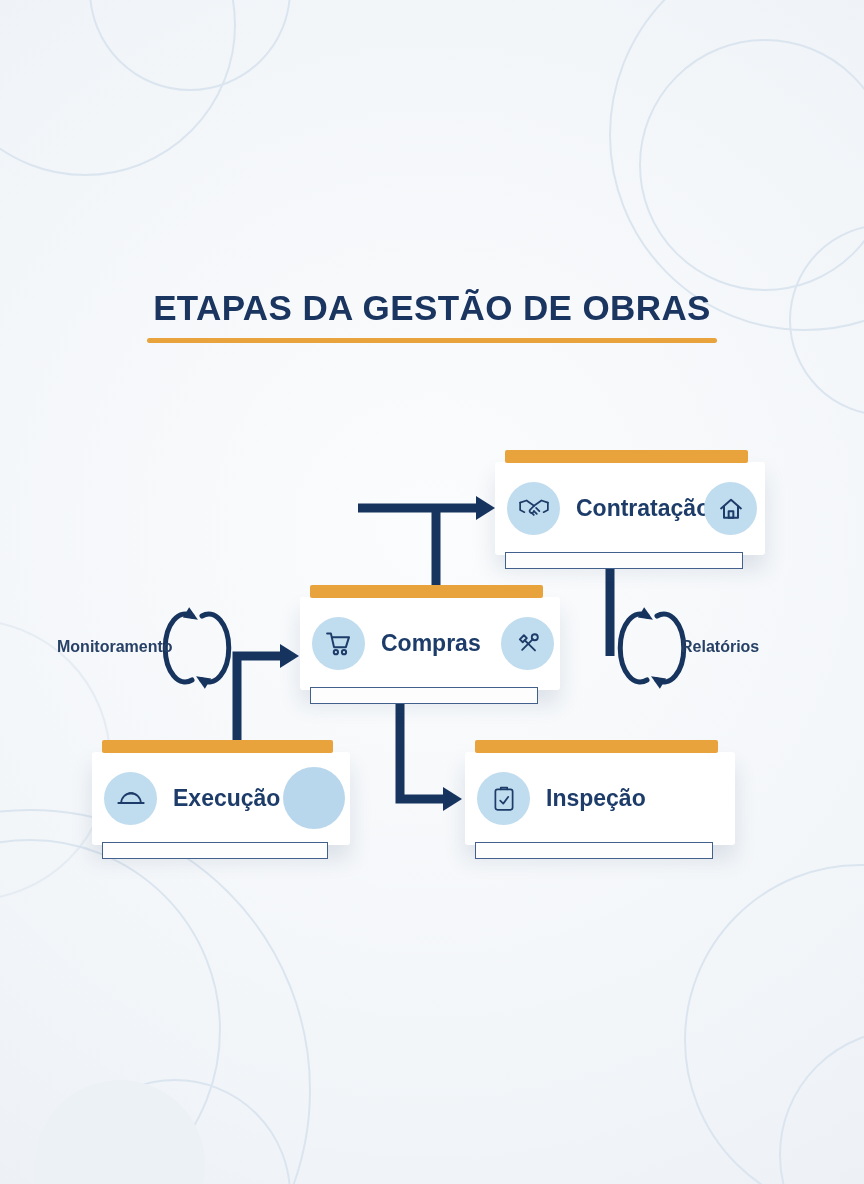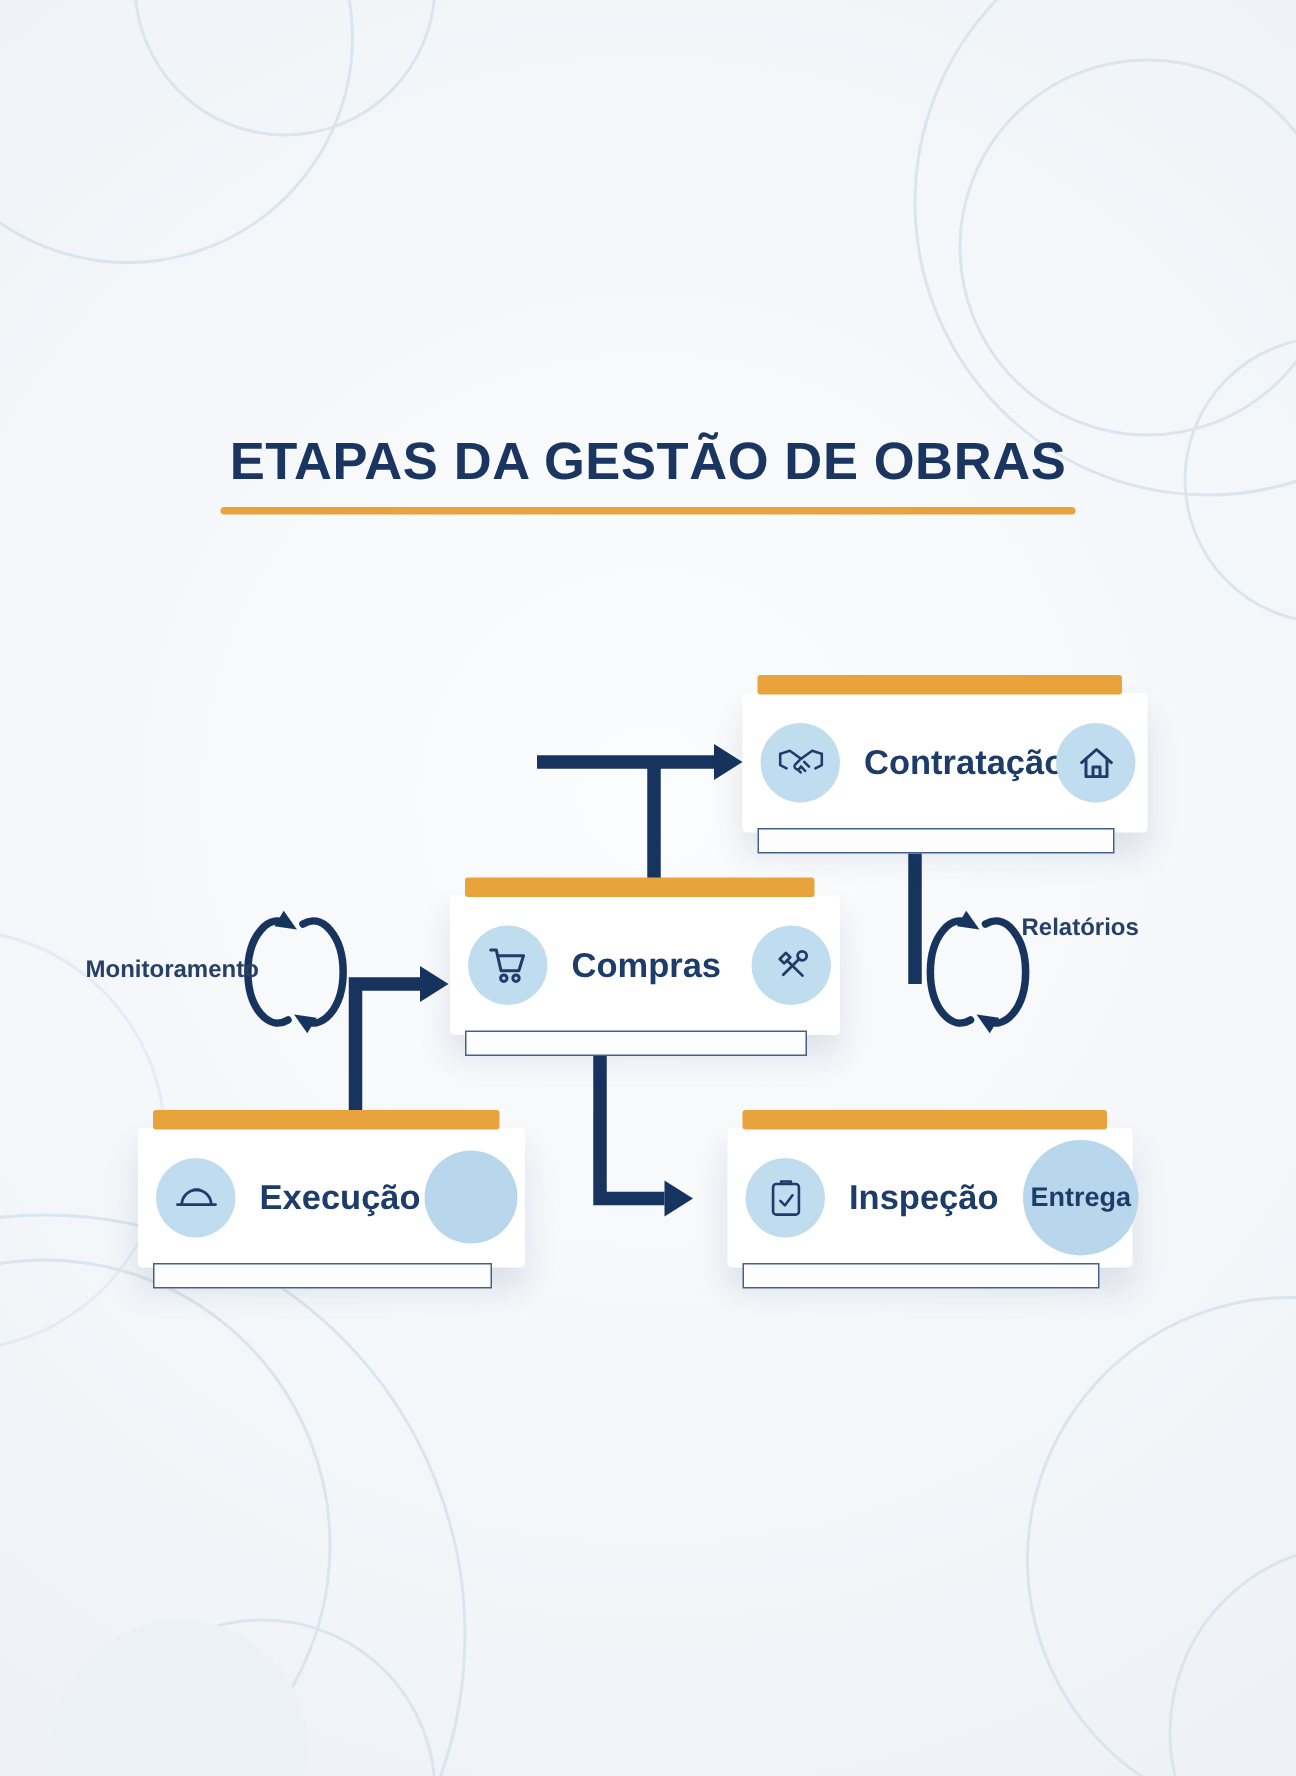--- a/index.html
+++ b/index.html
@@ -30,25 +30,25 @@
   .entrega-circle{position:absolute;right:-4px;top:8px;width:77px;height:77px;
     border-radius:50%;background:#b9d7ec;display:flex;align-items:center;justify-content:center;}
   .entrega-circle span{font-size:18px;font-weight:bold;color:#1d3c69;}
 
   #node-planejamento{left:95px;top:462px;width:263px;height:93px;}
   #node-contratacao{left:495px;top:462px;width:270px;height:93px;}
   #node-contratacao .icon-circle.right{right:8px;top:20px;}
   #node-compras{left:300px;top:597px;width:260px;height:93px;}
   #node-compras .icon-circle.right{right:6px;top:20px;}
   #node-execucao{left:92px;top:752px;width:258px;height:93px;}
-  #node-inspecao{left:465px;top:752px;width:270px;height:93px;margin-left:20px;}
+  #node-inspecao{left:465px;top:752px;width:270px;height:93px;}
 
   .side-label{position:absolute;font-size:16px;font-weight:600;color:#274066;z-index:3;white-space:nowrap;}
   #label-monitoramento{left:57px;top:638px;}
-  #label-relatorios{left:681px;top:610px;}
+  #label-relatorios{left:681px;top:638px;}
 
   .watermark{position:absolute;left:338px;top:600px;z-index:5;display:flex;align-items:center;
     gap:8px;opacity:.45;color:#76828d;pointer-events:none;}
   .wm-initials{font-size:60px;font-weight:bold;line-height:1;}
   .wm-text{font-size:21px;font-weight:600;line-height:1.3;}
 </style>
 </head>
 <body>
 
 <div class="canvas">
@@ -161,22 +161,19 @@
     <div class="bar"></div>
     <div class="echo"></div>
     <div class="icon-circle">
       <svg viewBox="0 0 24 26" width="26" height="28" fill="none" stroke="#1d3c69" stroke-width="1.6" stroke-linecap="round" stroke-linejoin="round">
         <rect x="4" y="4" width="16" height="19" rx="2"></rect>
         <path d="M9 4 v-1.5 h6 V4"></path>
         <path d="M8.5 14.5 l2.8 2.8 L16 11"></path>
       </svg>
     </div>
     <span class="node-label">Inspeção</span>
-    <div class="entrega-circle">
-      <span>Entrega</span>
-    </div>
   </div>
 
   <span class="side-label" id="label-monitoramento">Monitoramento</span>
   <span class="side-label" id="label-relatorios">Relatórios</span>
 
 
 </div>
 
 </body></html>

